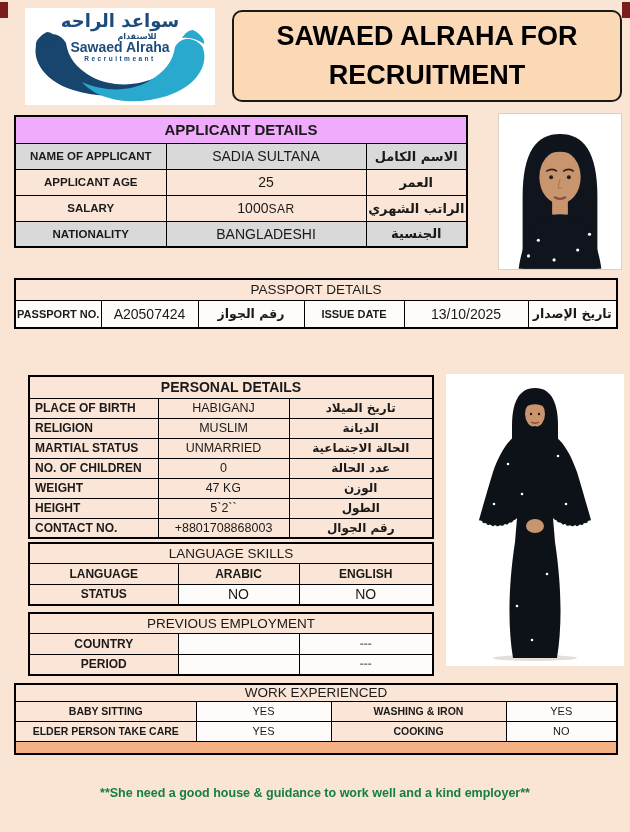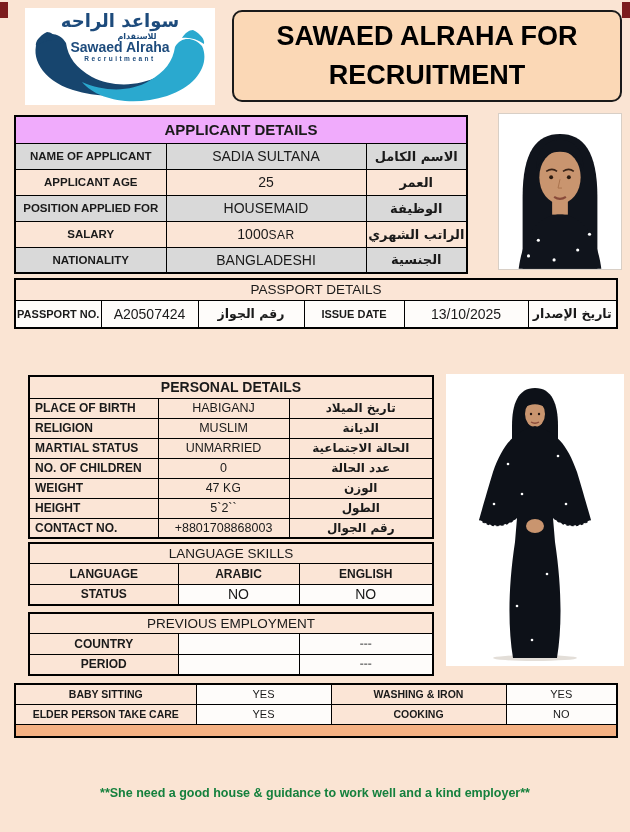--- a/index.html
+++ b/index.html
@@ -136,25 +136,20 @@
       </tr>
   <tr class="row-gray">
     <td class="lbl">NAME OF APPLICANT</td>
     <td class="val">SADIA SULTANA</td>
     <td class="arv ar">الاسم الكامل</td>
   </tr>
   <tr class="row-peach">
     <td class="lbl">APPLICANT  AGE</td>
     <td class="val">25</td>
     <td class="arv ar">العمر</td>
-  </tr>
-  <tr class="row-gray">
-    <td class="lbl">POSITION APPLIED FOR</td>
-    <td class="val">HOUSEMAID</td>
-    <td class="arv ar">الوظيفة</td>
   </tr>
   <tr class="row-peach">
     <td class="lbl">SALARY</td>
     <td class="val"><span>1000</span><span class="unit">SAR</span></td>
     <td class="arv ar">الراتب الشهري</td>
   </tr>
   <tr class="row-gray">
     <td class="lbl">NATIONALITY</td>
     <td class="val">BANGLADESHI</td>
     <td class="arv ar">الجنسية</td>
@@ -331,20 +326,23 @@
   </table>
 
 <table id="work-table">
   <colgroup>
       <col style="width:181px">
       <col style="width:135px">
       <col style="width:175px">
       <col style="width:111px">
     </colgroup>
   <tbody>
+      <tr class="thead">
+        <td colspan="4">WORK EXPERIENCED</td>
+      </tr>
   <tr>
     <td class="lbl">BABY SITTING</td>
     <td class="val">YES</td>
     <td class="lbl">WASHING &amp; IRON</td>
     <td class="val">YES</td>
   </tr>
   <tr>
     <td class="lbl">ELDER PERSON TAKE CARE</td>
     <td class="val">YES</td>
     <td class="lbl">COOKING</td>

